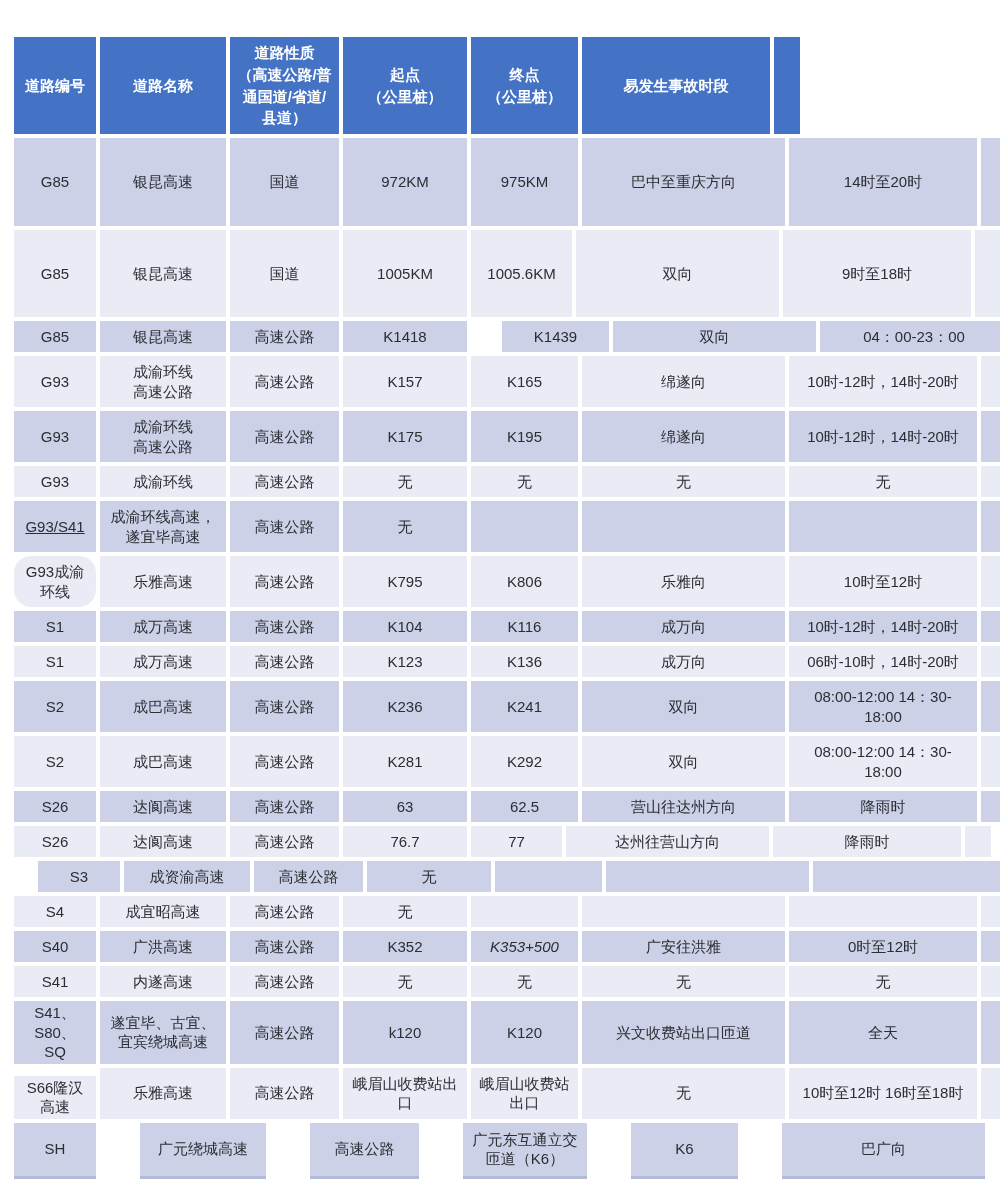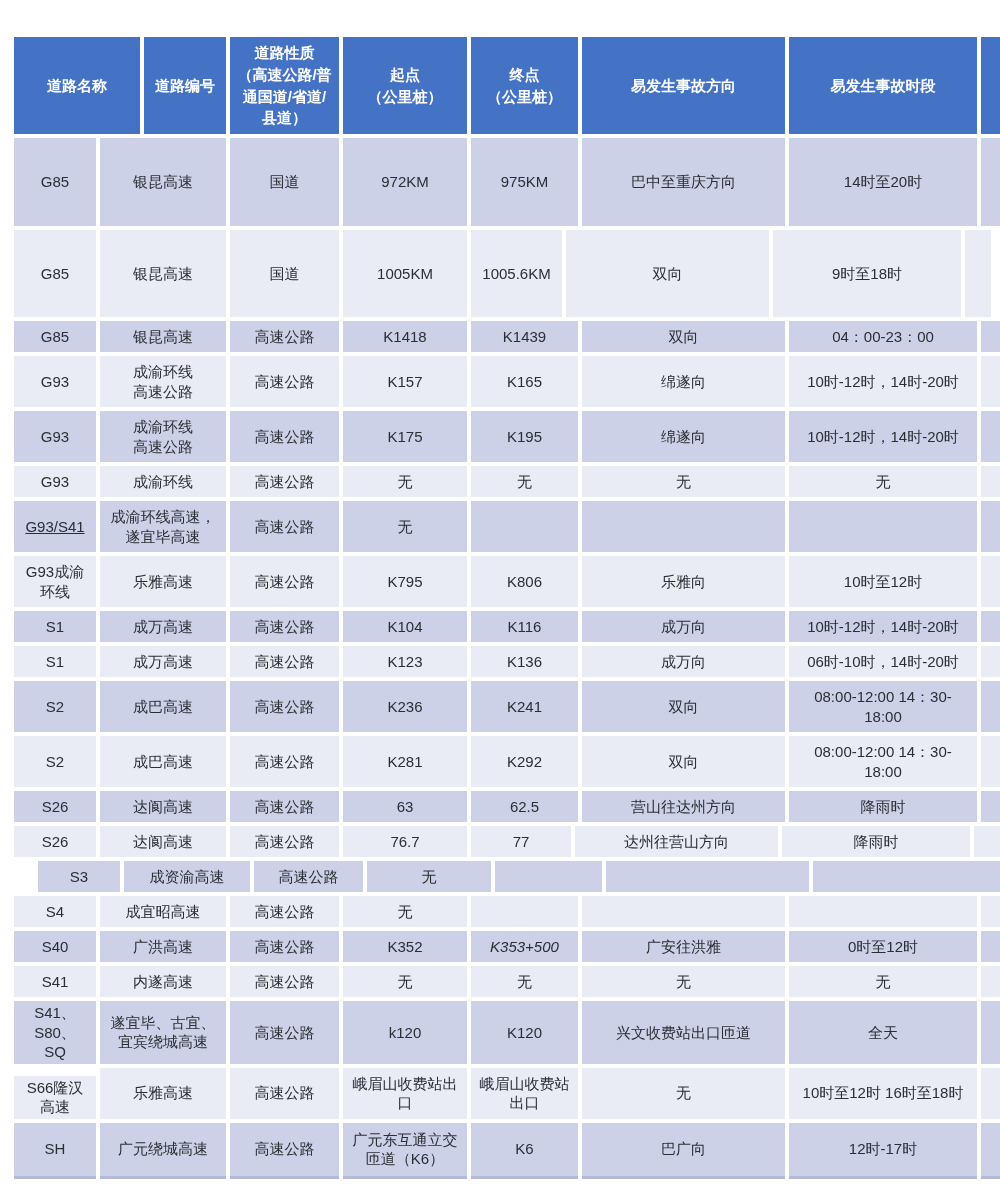--- a/index.html
+++ b/index.html
@@ -39,61 +39,60 @@
   .band-dark  .t-cell { background:var(--row-dark,#cdd1e8); }
   .band-light .t-cell { background:var(--row-light,#e9ebf5); }
   .last-row .t-cell { border-bottom:3px solid var(--bottom-border,#b3bad8); }
 </style>
 </head>
 <body>
 
 <div class="page">
   <div id="table-root">
     <div class="t-row header-row" id="thead" style="min-height: 97px;">
+        <div class="t-cell" style="width: 82px;">道路编号</div>
         <div class="t-cell" style="width: 126px;">道路名称</div>
-        <div class="t-cell" style="width: 82px;">道路编号</div>
         <div class="t-cell" style="width: 109px;">道路性质
 （高速公路/普
 通国道/省道/
 县道）</div>
         <div class="t-cell" style="width: 124px;">起点
 （公里桩）</div>
         <div class="t-cell" style="width: 107px;">终点
 （公里桩）</div>
-        <div class="t-cell" style="width: 203px;">易发生事故方向</div>
         <div class="t-cell" style="width: 188px;">易发生事故时段</div>
         <div class="t-cell" style="width: 26px;"></div>
       </div>
     <div id="tbody">
         <div class="t-row body-row band-dark" style="min-height: 88px;">
           <div class="t-cell" style="width: 82px;">G85</div>
           <div class="t-cell" style="width: 126px;">银昆高速</div>
           <div class="t-cell" style="width: 109px;">国道</div>
           <div class="t-cell" style="width: 124px;">972KM</div>
           <div class="t-cell" style="width: 107px;">975KM</div>
           <div class="t-cell" style="width: 203px;">巴中至重庆方向</div>
           <div class="t-cell" style="width: 188px;">14时至20时</div>
           <div class="t-cell" style="width: 26px;"></div>
         </div>
         <div class="t-row body-row band-light" style="min-height: 87px;">
           <div class="t-cell" style="width: 82px;">G85</div>
           <div class="t-cell" style="width: 126px;">银昆高速</div>
           <div class="t-cell" style="width: 109px;">国道</div>
           <div class="t-cell" style="width: 124px;">1005KM</div>
-          <div class="t-cell" style="width: 91px; text-align: right;">1005.6KM</div>
+          <div class="t-cell" style="width: 101px; text-align: right;">1005.6KM</div>
           <div class="t-cell" style="width: 203px;">双向</div>
           <div class="t-cell" style="width: 188px;">9时至18时</div>
           <div class="t-cell" style="width: 26px;"></div>
         </div>
         <div class="t-row body-row band-dark" style="min-height: 31px;">
           <div class="t-cell" style="width: 82px;">G85</div>
           <div class="t-cell" style="width: 126px;">银昆高速</div>
           <div class="t-cell" style="width: 109px;">高速公路</div>
           <div class="t-cell" style="width: 124px;">K1418</div>
-          <div class="t-cell" style="width: 107px;">K1439</div>
+          <div class="t-cell" style="width: 107px; margin-left: 31px;">K1439</div>
           <div class="t-cell" style="width: 203px;">双向</div>
           <div class="t-cell" style="width: 188px;">04：00-23：00</div>
           <div class="t-cell" style="width: 26px;"></div>
         </div>
         <div class="t-row body-row band-light" style="min-height: 51px;">
           <div class="t-cell" style="width: 82px;">G93</div>
           <div class="t-cell" style="width: 126px;">成渝环线
 高速公路</div>
           <div class="t-cell" style="width: 109px;">高速公路</div>
           <div class="t-cell" style="width: 124px;">K157</div>
@@ -128,21 +127,21 @@
           <div class="t-cell" style="width: 126px;">成渝环线高速，
 遂宜毕高速</div>
           <div class="t-cell" style="width: 109px;">高速公路</div>
           <div class="t-cell" style="width: 124px;">无</div>
           <div class="t-cell" style="width: 107px;"></div>
           <div class="t-cell" style="width: 203px;"></div>
           <div class="t-cell" style="width: 188px;"></div>
           <div class="t-cell" style="width: 26px;"></div>
         </div>
         <div class="t-row body-row band-light" style="min-height: 51px;">
-          <div class="t-cell" style="width: 82px;">G93成渝
+          <div class="t-cell" style="width: 82px; border-radius: 17px;">G93成渝
 环线</div>
           <div class="t-cell" style="width: 126px;">乐雅高速</div>
           <div class="t-cell" style="width: 109px;">高速公路</div>
           <div class="t-cell" style="width: 124px;">K795</div>
           <div class="t-cell" style="width: 107px;">K806</div>
           <div class="t-cell" style="width: 203px;">乐雅向</div>
           <div class="t-cell" style="width: 188px;">10时至12时</div>
           <div class="t-cell" style="width: 26px;"></div>
         </div>
         <div class="t-row body-row band-dark" style="min-height: 31px;">
@@ -195,21 +194,21 @@
           <div class="t-cell" style="width: 107px;">62.5</div>
           <div class="t-cell" style="width: 203px;">营山往达州方向</div>
           <div class="t-cell" style="width: 188px;">降雨时</div>
           <div class="t-cell" style="width: 26px;"></div>
         </div>
         <div class="t-row body-row band-light" style="min-height: 31px;">
           <div class="t-cell" style="width: 82px;">S26</div>
           <div class="t-cell" style="width: 126px;">达阆高速</div>
           <div class="t-cell" style="width: 109px;">高速公路</div>
           <div class="t-cell" style="width: 124px;">76.7</div>
-          <div class="t-cell" style="width: 100px;">77</div>
+          <div class="t-cell" style="width: 91px;">77</div>
           <div class="t-cell" style="width: 203px;">达州往营山方向</div>
           <div class="t-cell" style="width: 188px;">降雨时</div>
           <div class="t-cell" style="width: 26px;"></div>
         </div>
         <div class="t-row body-row band-dark" style="min-height: 31px; padding-left: 24px;">
           <div class="t-cell" style="width: 82px;">S3</div>
           <div class="t-cell" style="width: 126px;">成资渝高速</div>
           <div class="t-cell" style="width: 109px;">高速公路</div>
           <div class="t-cell" style="width: 124px;">无</div>
           <div class="t-cell" style="width: 107px;"></div>
@@ -265,21 +264,21 @@
           <div class="t-cell" style="width: 126px;">乐雅高速</div>
           <div class="t-cell" style="width: 109px;">高速公路</div>
           <div class="t-cell" style="width: 124px;">峨眉山收费站出
 口</div>
           <div class="t-cell" style="width: 107px;">峨眉山收费站
 出口</div>
           <div class="t-cell" style="width: 203px;">无</div>
           <div class="t-cell" style="width: 188px;">10时至12时 16时至18时</div>
           <div class="t-cell" style="width: 26px;"></div>
         </div>
-        <div class="t-row body-row band-dark last-row" style="min-height: 56px;">
+        <div class="t-row body-row band-dark last-row" style="min-height: 56px; gap: 40px;">
           <div class="t-cell" style="width: 82px;">SH</div>
           <div class="t-cell" style="width: 126px;">广元绕城高速</div>
           <div class="t-cell" style="width: 109px;">高速公路</div>
           <div class="t-cell" style="width: 124px;">广元东互通立交
 匝道（K6）</div>
           <div class="t-cell" style="width: 107px;">K6</div>
           <div class="t-cell" style="width: 203px;">巴广向</div>
           <div class="t-cell" style="width: 188px;">12时-17时</div>
           <div class="t-cell" style="width: 26px;"></div>
         </div>

